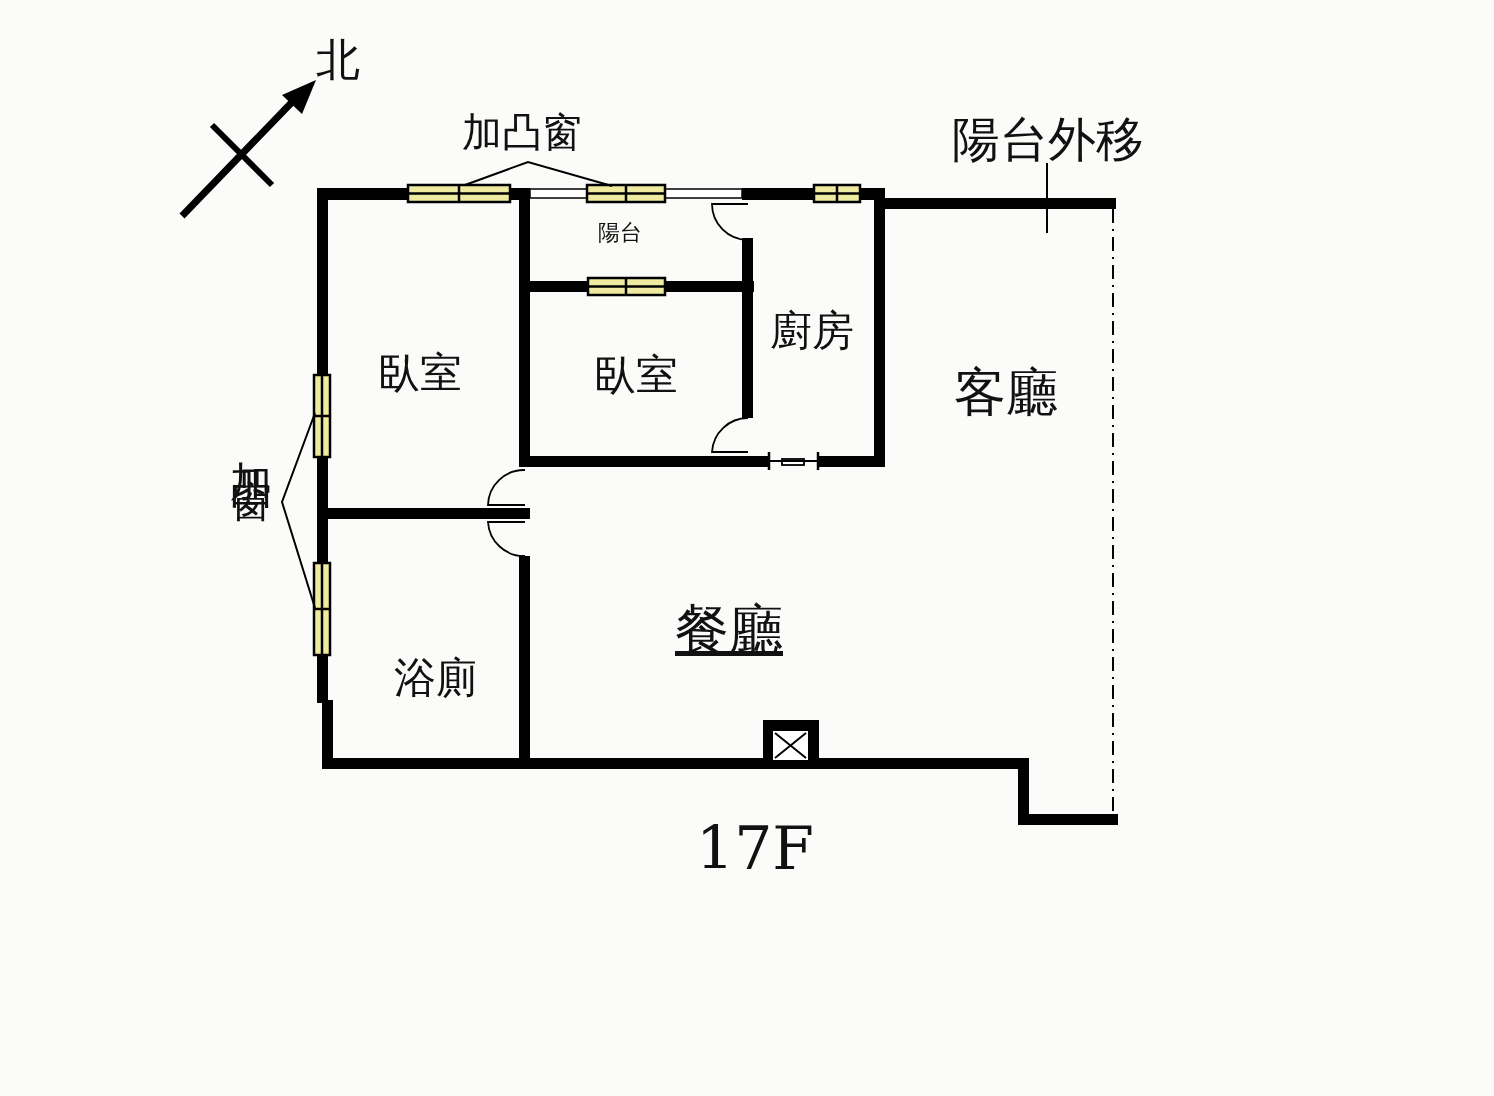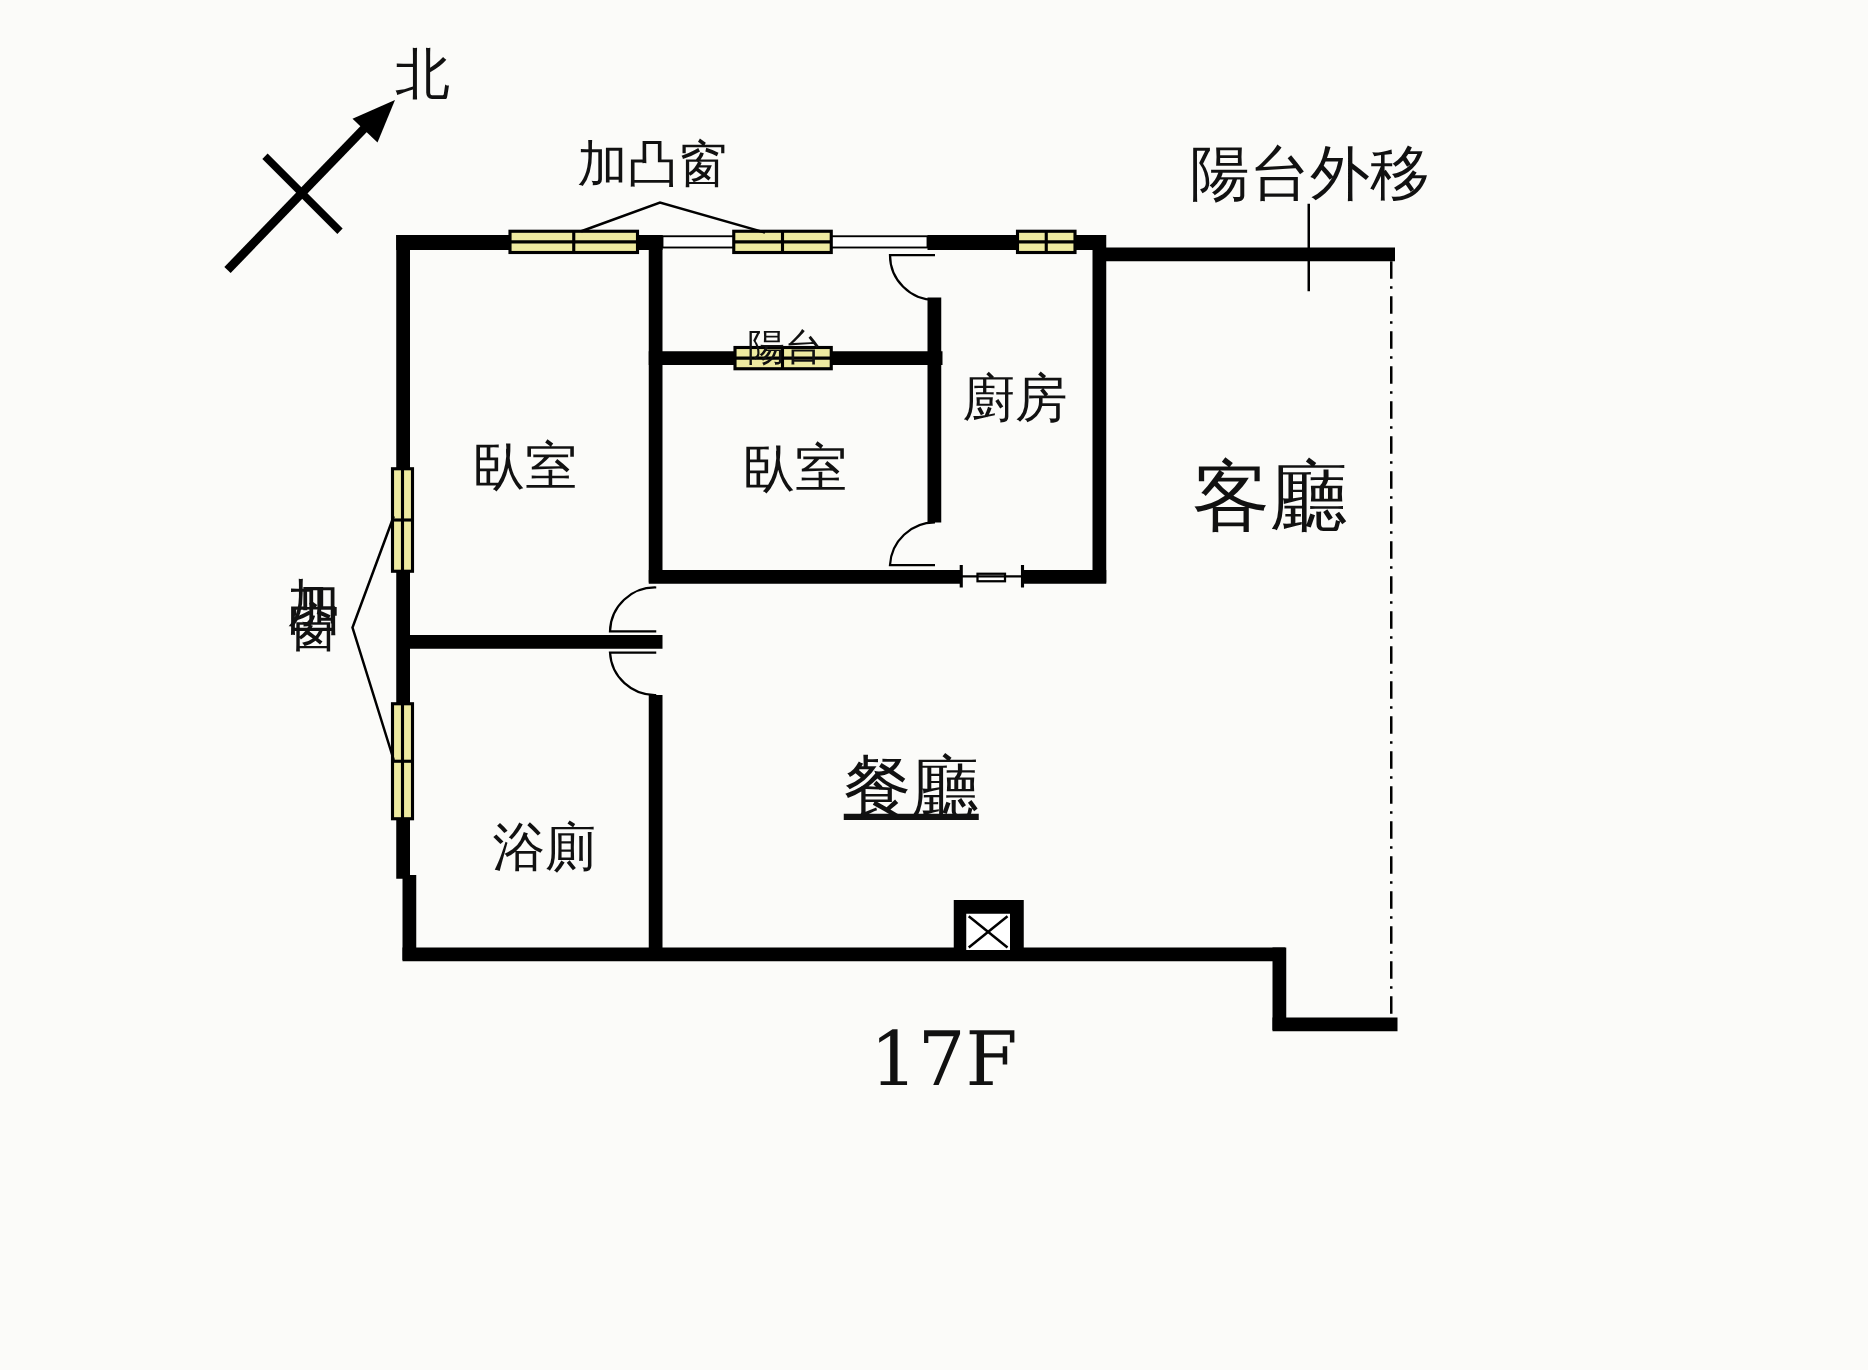--- a/index.html
+++ b/index.html
@@ -113,20 +113,20 @@
     <polyline points="315,413 282,502 315,608"></polyline>
     <line x1="1047" y1="163" x2="1047" y2="233"></line>
   </g>
 </svg>
 
 <div class="lbl" style="left:316px; top:38px; font-size:44px;">北</div>
 <div class="lbl" style="left:462px; top:112px; font-size:40px;">加凸窗</div>
 <div class="lbl" style="left:952px; top:115px; font-size:48px;">陽台外移</div>
 <div class="lbl vert" style="left:230px; top:428px; font-size:42px;">加凸窗</div>
 
-<div class="lbl" style="left:598px; top:222px; font-size:30px;margin-top:42px;">陽台</div>
+<div class="lbl" style="left:598px; top:222px; font-size:22px;">陽台</div>
 <div class="lbl" style="left:378px; top:352px; font-size:42px;">臥室</div>
 <div class="lbl" style="left:594px; top:354px; font-size:42px;">臥室</div>
-<div class="lbl" style="left:770px; top:298px; font-size:42px;">廚房</div>
-<div class="lbl" style="left:954px; top:366px; font-size:62px;">客廳</div>
+<div class="lbl" style="left:770px; top:310px; font-size:42px;">廚房</div>
+<div class="lbl" style="left:954px; top:366px; font-size:52px;">客廳</div>
 <div class="lbl" style="left:675px; top:603px; font-size:54px;text-decoration:underline;">餐廳</div>
 <div class="lbl" style="left:394px; top:657px; font-size:42px;">浴廁</div>
 <div class="lbl" style="left:696px; top:818px; font-size:60px;text-align:right;">17F</div>
 
 </body></html>

